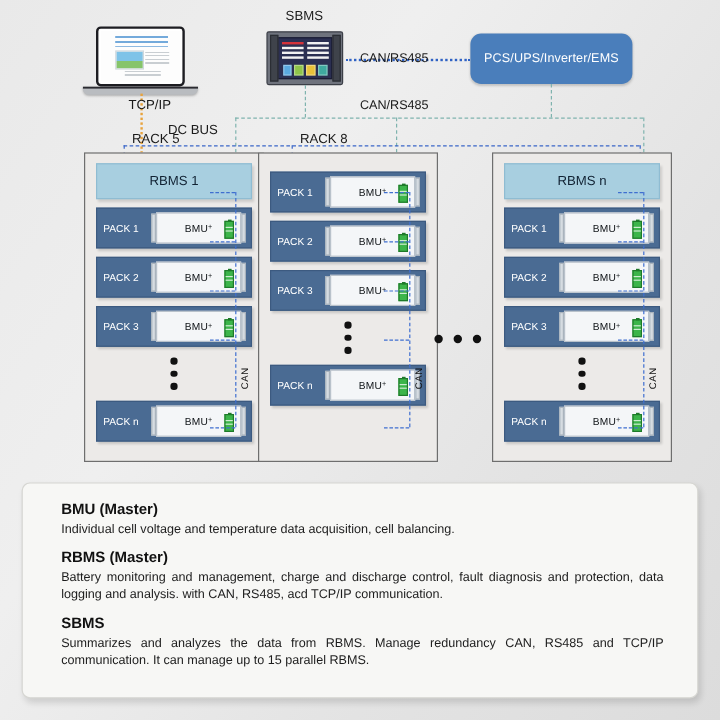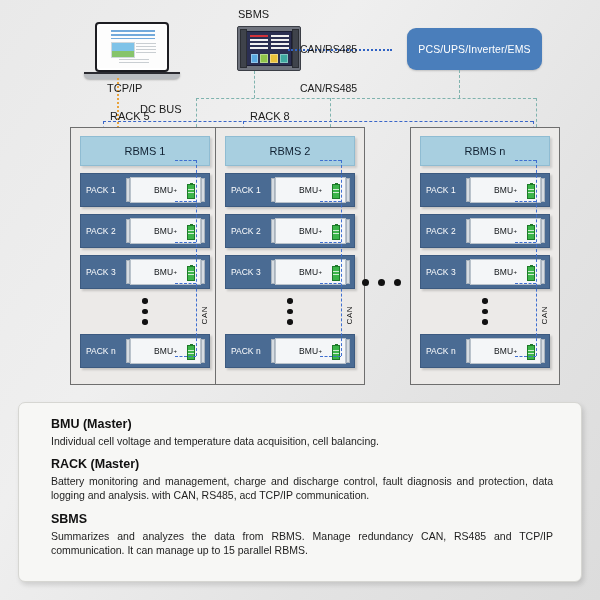--- a/index.html
+++ b/index.html
@@ -4,21 +4,21 @@
 <style>
   html,body{margin:0;padding:0;}
   body{
     width:600px;height:600px;overflow:hidden;
     font-family:"Liberation Sans","DejaVu Sans",sans-serif;
     background:linear-gradient(125deg,#e9e9e9 0%,#efefef 35%,#e3e3e3 70%,#dcdcdc 100%);
     position:relative;
   }
   #stage{position:absolute;inset:0;}
 
-  .abs{position:absolute;margin-left:15px;}
+  .abs{position:absolute;}
 
   
   .ln{position:absolute;}
   .h-dash-blue{border-top:1.4px dashed #3a66c8;}
   .v-dash-blue{border-left:1.4px dashed #3a66c8;}
   .h-dash-teal{border-top:1.4px dashed #7fb3ae;}
   .v-dash-teal{border-left:1.4px dashed #7fb3ae;}
   .h-dot-blue{border-top:2.6px dotted #2f62c4;}
   .v-dot-orange{border-left:2.2px dotted #e8a33d;}
   .v-dash-bluedark{border-left:1.3px dashed #3f6fd0;}
@@ -255,21 +255,20 @@
   </div>
 
   <div class="ln v-dash-bluedark" style="left:196px;top:160px;height:196px;"></div>
   <div class="ln h-dash-bluedark" style="left:175px;top:160px;width:21px;"></div>
   <div class="ln h-dash-bluedark" style="left:175px;top:201px;width:21px;"></div>
   <div class="ln h-dash-bluedark" style="left:175px;top:242px;width:21px;"></div>
   <div class="ln h-dash-bluedark" style="left:175px;top:283px;width:21px;"></div>
   <div class="ln h-dash-bluedark" style="left:175px;top:356px;width:21px;"></div>
 
   <div class="rack" style="left:215px;">
-    <div class="rbms">RBMS 2</div>
 
     <div class="packrow">
       <span class="pack-label">PACK 1</span>
       <span class="bmu-rail"></span>
       <div class="bmu">
         <span class="bmu-txt">BMU</span>
           <sup class="bmu-txt" style="font-size:6px">+</sup>
         <span class="bmu-batt"></span>
       </div>
       <span class="bmu-rail"></span>
@@ -388,20 +387,20 @@
   <div class="ln h-dash-bluedark" style="left:515px;top:160px;width:21px;"></div>
   <div class="ln h-dash-bluedark" style="left:515px;top:201px;width:21px;"></div>
   <div class="ln h-dash-bluedark" style="left:515px;top:242px;width:21px;"></div>
   <div class="ln h-dash-bluedark" style="left:515px;top:283px;width:21px;"></div>
   <div class="ln h-dash-bluedark" style="left:515px;top:356px;width:21px;"></div>
 
   <div class="legend">
     <div class="lg-h">BMU (Master)</div>
     <div class="lg-p">Individual cell voltage and temperature data acquisition, cell balancing.</div>
 
-    <div class="lg-h">RACK (Master)</div>
+    <div class="lg-h">RBMS (Master)</div>
     <div class="lg-p">Battery monitoring and management, charge and discharge control, fault diagnosis and protection, data logging and analysis. with CAN, RS485, acd TCP/IP communication.</div>
 
     <div class="lg-h">SBMS</div>
     <div class="lg-p last">Summarizes and analyzes the data from RBMS. Manage redundancy CAN, RS485  and TCP/IP communication. It can manage up to 15 parallel RBMS.</div>
   </div>
 
 </div>
 
 </body></html>

